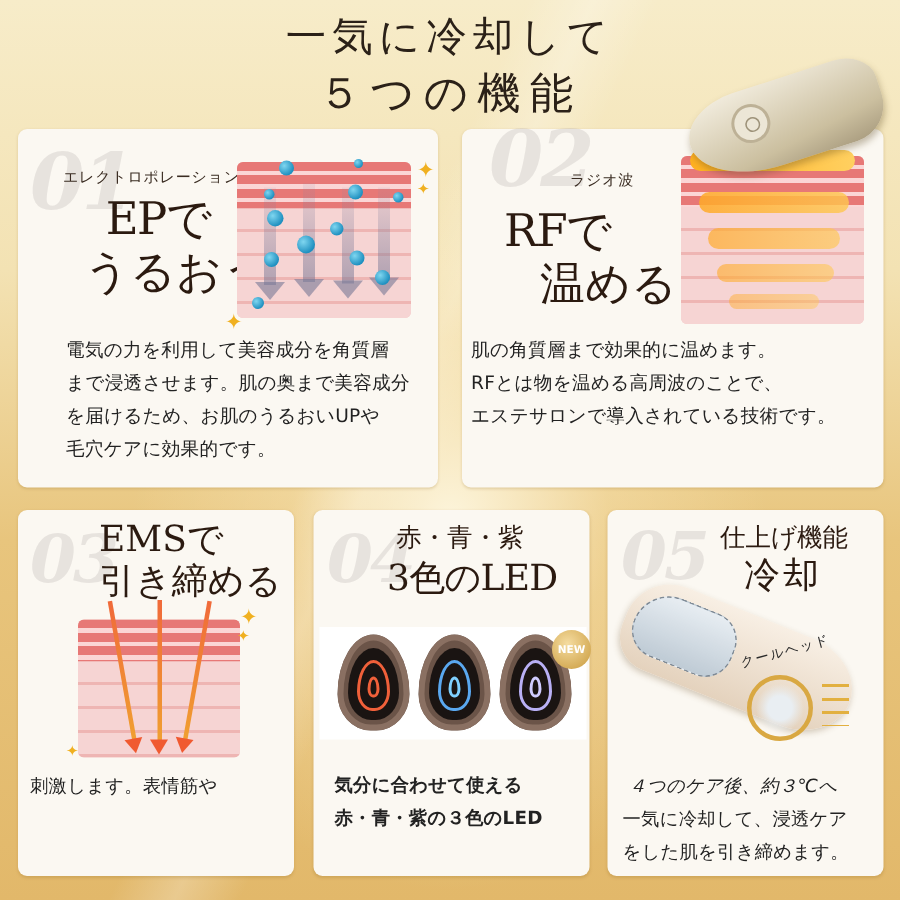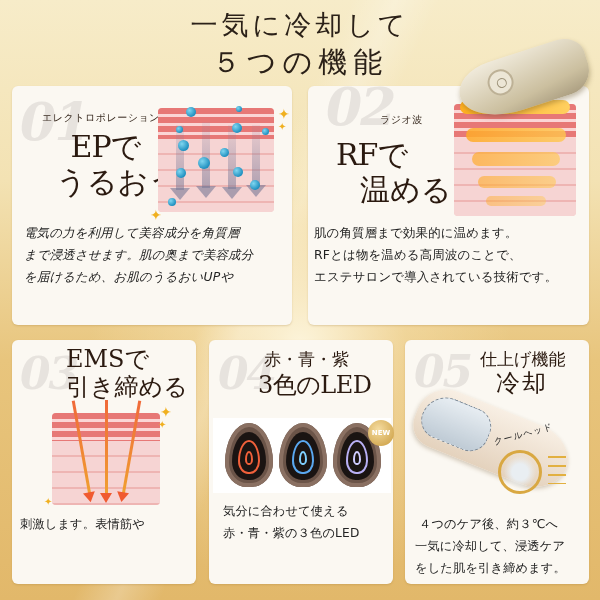--- a/index.html
+++ b/index.html
@@ -121,24 +121,25 @@
 <div class="bubble" style="left:220px; top:148px; width:9px; height:9px;"></div>
 <div class="bubble" style="left:233px; top:167px; width:10px; height:10px;"></div>
 <div class="bubble" style="left:176px; top:168px; width:10px; height:10px;"></div>
 <div class="bubble" style="left:250px; top:180px; width:10px; height:10px;"></div>
 <div class="bubble" style="left:168px; top:198px; width:8px; height:8px;"></div>
 <div class="bubble" style="left:262px; top:128px; width:7px; height:7px;"></div>
 <div class="bubble" style="left:236px; top:106px; width:6px; height:6px;"></div>
 <div class="spark" style="left:278px; top:107px;">✦</div>
 <div class="spark" style="left:278px; top:122px; font-size:10px;">✦</div>
 <div class="spark" style="left:150px; top:208px;">✦</div>
-<div class="desc" style="left:24px; top:222px;font-style:italic;">
+<div class="desc" style="left:44px; top:222px;">
   <div>電気の力を利用して美容成分を角質層</div>
   <div>まで浸透させます。肌の奥まで美容成分</div>
   <div>を届けるため、お肌のうるおいUPや</div>
+  <div>毛穴ケアに効果的です。</div>
 </div>
 
 <div class="card" style="left:308px; top:86px; width:281px; height:239px;"></div>
 <div class="num" style="left:326px; top:81px;">02</div>
 <div class="sub" style="left:380px; top:113px;">ラジオ波</div>
 <div class="title" style="left:336px; top:138px; font-size:30px;">
   <div style="letter-spacing:-1px;">RFで</div>
   <div style="padding-left:24px;">温める</div>
 </div>
 <div class="skin" style="left:454px; top:104px; width:122px; height:112px;">
@@ -198,32 +199,32 @@
       <div class="glow" style="border-color:#5aa8f0;"></div>
       <div class="core" style="border-color:#7fd0ff;"></div>
   </div>
   <div class="led" style="left:120px;">
     <div class="ring"></div>
       <div class="glow" style="border-color:#b9b0f5;"></div>
       <div class="core" style="border-color:#d0ccff;"></div>
   </div>
 </div>
 <div class="new-badge">NEW</div>
-<div class="desc" style="left:223px; top:500px; font-size:12.2px;">
+<div class="desc" style="left:223px; top:512px; font-size:12.2px;font-weight:bold;">
   <div>気分に合わせて使える</div>
   <div>赤・青・紫の３色のLED</div>
 </div>
 
 <div class="card" style="left:405px; top:340px; width:184px; height:244px;"></div>
 <div class="num" style="left:414px; top:350px; font-size:44px;">05</div>
 <div class="title" style="left:480px; top:350px; font-size:17px;">仕上げ機能</div>
 <div class="title" style="left:496px; top:370px; font-size:24px; letter-spacing:2px;">冷却</div>
 <div class="device-cool">
     <div class="pad"></div>
   </div>
 <div class="cool-ring"></div>
 <div class="cool-label">クールヘッド</div>
 <div class="cool-lines"></div>
 <div class="desc" style="left:415px; top:513px; font-size:12.2px;">
-  <div style="padding-left:4px;">４つのケア後、約３℃へ</div>
+  <div style="padding-left:4px;font-style:italic;">４つのケア後、約３℃へ</div>
   <div>一気に冷却して、浸透ケア</div>
   <div>をした肌を引き締めます。</div>
 </div>
 
 </body></html>

